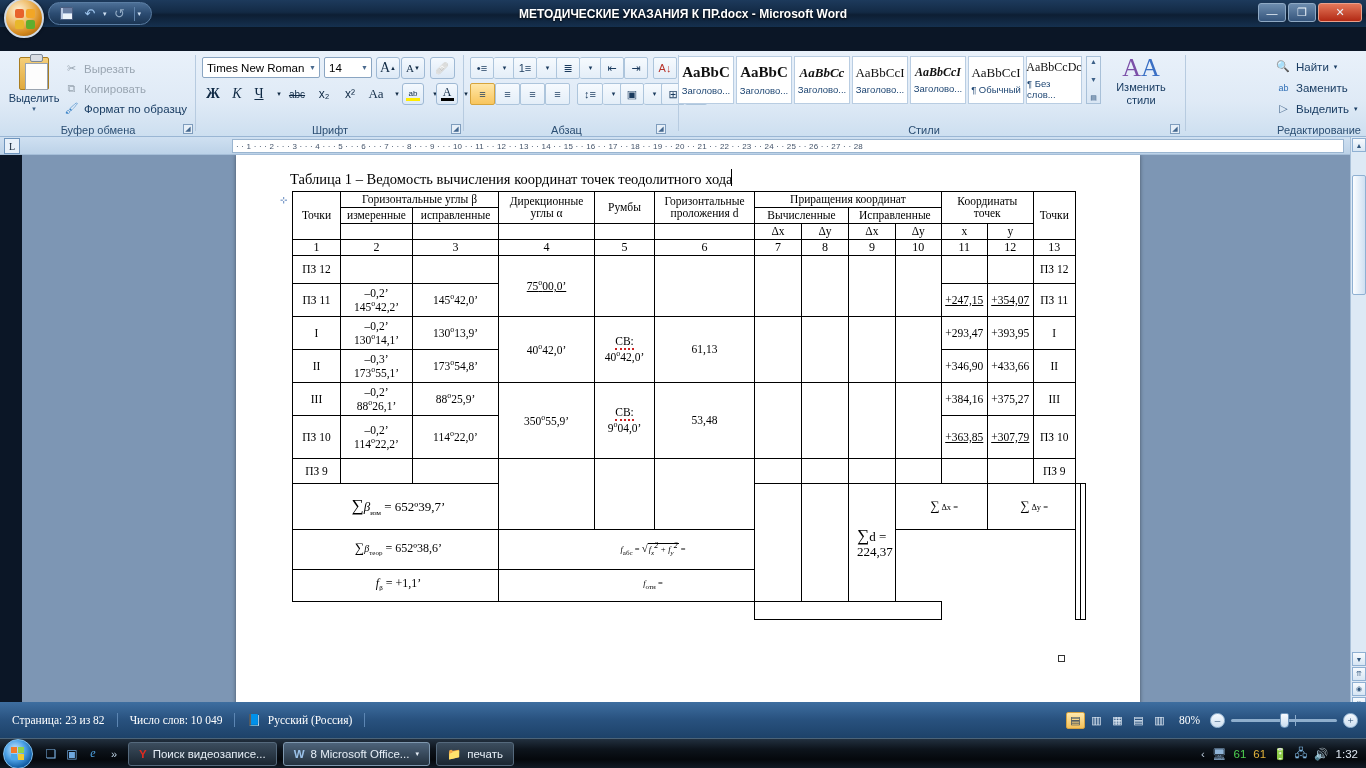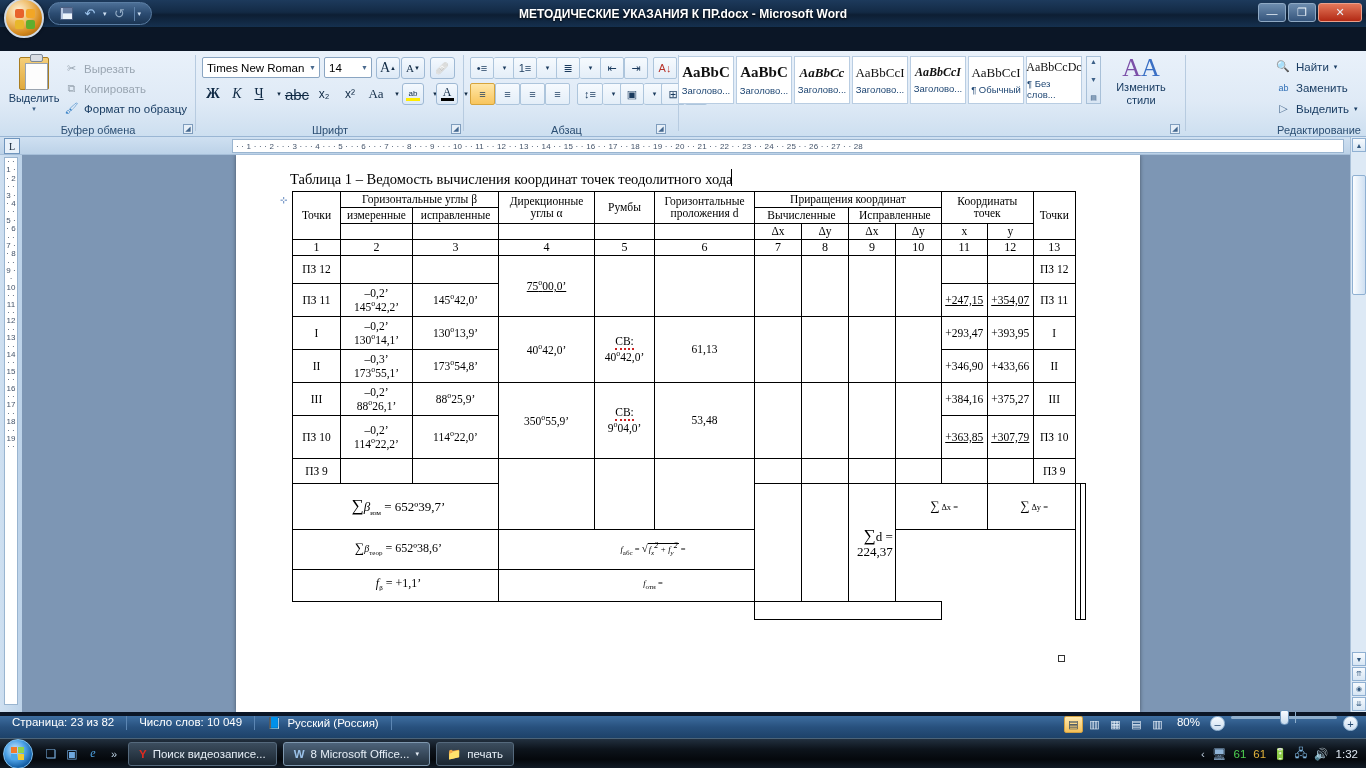--- a/index.html
+++ b/index.html
@@ -275,23 +275,23 @@
   }
   .sb-arrow {
     position: absolute; left: 1px; width: 14px; height: 14px;
     background: linear-gradient(to bottom,#f6fafe,#d7e6f4);
     border: 1px solid #8fb0d2; font-size: 7px; color: #33597f;
     display: flex; align-items: center; justify-content: center;
   }
 
   
   .statusbar {
-    position: absolute; left: 0; bottom: 30px; width: 1366px; height: 22px;
+    position: absolute; left: 0; bottom: 30px; width: 1366px; height: 36px;
     background: linear-gradient(to bottom, #3e6ea0 0%, #28517e 50%, #1d4269 100%);
-    display: flex; align-items: flex-start; color: #ffffff; font-size: 11.5px;
+    display: flex; align-items: center; color: #ffffff; font-size: 11.5px; font-family: Liberation Serif, serif;
   }
   .st-item { padding: 0 12px; white-space: nowrap; display: flex; align-items: center; gap: 6px;}
   .st-sep { width: 1px; height: 14px; background: #5c86b3; }
   .view-btn {
     width: 19px; height: 17px; border: 1px solid transparent; border-radius: 2px;
     display: flex; align-items: center; justify-content: center; font-size: 11px; color:#e9f2fb;
   }
   .view-btn.sel { background: linear-gradient(to bottom,#ffe9ae,#f4c159); border-color:#d3a243; color:#17355b;}
   .zoom-track {
     position: relative; width: 106px; height: 3px; background: #8eaecd; border-radius: 2px;
@@ -423,21 +423,21 @@
         </div>
       <div class="fbtn" style="left:30px; top:32px; width:20px; font-style:italic; font-family:'Liberation Serif',serif; font-size:14px;">
           <span>К</span>
         </div>
       <div class="fbtn" style="left:52px; top:32px; width:20px; text-decoration:underline; font-family:'Liberation Serif',serif; font-size:14px;">
           <span>Ч</span>
         </div>
       <div class="fbtn" style="left:72px; top:32px; width:12px; font-size:7px;">
           <span>▾</span>
         </div>
-      <div class="fbtn" style="left:88px; top:32px; width:26px; text-decoration:line-through; font-size:15px;">
+      <div class="fbtn" style="left:88px; top:32px; width:26px; text-decoration:line-through; font-size:10px;">
           <span>abc</span>
         </div>
       <div class="fbtn" style="left:116px; top:32px; width:24px; font-size:12px;">
           <span>x₂</span>
         </div>
       <div class="fbtn" style="left:142px; top:32px; width:24px; font-size:12px;">
           <span>x²</span>
         </div>
       <div class="fbtn" style="left:168px; top:32px; width:24px; font-family:'Liberation Serif',serif; font-size:13px;">
           <span>Aa</span>
@@ -564,20 +564,21 @@
       </div>
       <div class="gal-scroll" style="left:412px;">
         <span>▲</span>
         <span>▼</span>
         <span>▤</span>
       </div>
       <div class="changestyles" style="left:436px;">
         <div class="aa-ico">A<span style="color:#3a6fc4;">A</span></div>
         <div>Изменить стили</div>
       </div>
+      <div class="grp-label" style="left:0; width:500px;">Стили</div>
       <div class="dlg-launch" style="right:92px;">◢</div>
       <div class="grp-sep" style="right:86px;"></div>
     </div>
 
     <div class="grp" style="left:1272px; width:94px;">
       <div class="edit-item" style="left:4px; top:5px;">
         <span class="mini-ico" style="color:#3c6aa8;">🔍</span>
         <span>Найти</span>
         <span style="font-size:7px;">▾</span>
       </div>
@@ -590,23 +591,20 @@
         <span>Выделить</span>
         <span style="font-size:7px;">▾</span>
       </div>
       <div class="grp-label">Редактирование</div>
     </div>
   </div>
 
   <div class="rulerbar">
     <div class="tabsel">L</div>
     <div class="hruler">·  ·  1  ·  ·  ·  2  ·  ·  ·  3  ·  ·  ·  4  ·  ·  ·  5  ·  ·  ·  6  ·  ·  ·  7  ·  ·  ·  8  ·  ·  ·  9  ·  ·  ·  10  ·  ·  11  ·  ·  12  ·  ·  13  ·  ·  14  ·  ·  15  ·  ·  16  ·  ·  17  ·  ·  18  ·  ·  19  ·  ·  20  ·  ·  21  ·  ·  22  ·  ·  23  ·  ·  24  ·  ·  25  ·  ·  26  ·  ·  27  ·  ·  28</div>
-  </div>
-  <div class="vrulerbar">
-    <div class="vruler">·  ·  1  ·  ·  2  ·  ·  3  ·  ·  4  ·  ·  5  ·  ·  6  ·  ·  7  ·  ·  8  ·  ·  9  ·  · 10 ·  · 11 ·  · 12 ·  · 13 ·  · 14 ·  · 15 ·  · 16 ·  · 17 ·  · 18 ·  · 19 ·  ·</div>
   </div>
 
   <div class="docarea">
     <div class="page">
 
       <div class="doc-title">Таблица 1 – Ведомость вычисления координат точек теодолитного хода</div>
       <div class="caret"></div>
       <div class="anchor-mark">⊹</div>
 
       <table class="vedomost">
@@ -787,21 +785,21 @@
           <td>ПЗ 9</td>
         </tr>
 
         <tr>
           <td colspan="3" class="sumcell" style="height:46px;">
             <span class="sigma">∑</span><span style="font-style:italic;">β</span><span class="sub">изм</span>
             <span>= 652º39,7’</span>
           </td>
           <td rowspan="3"></td>
           <td rowspan="3"></td>
-          <td rowspan="3" class="sumcell" style="text-align:right;">
+          <td rowspan="3" class="sumcell" style="text-align:left;">
             <span class="sigma">∑</span>d <span>= 224,37</span>
           </td>
           <td colspan="2" class="sumcell tiny">
             <span class="sigma" style="font-size:13px;">∑</span> Δx <span>=</span>
           </td>
           <td colspan="2" class="sumcell tiny">
             <span class="sigma" style="font-size:13px;">∑</span> Δy <span>=</span>
           </td>
           <td colspan="2" rowspan="4"></td>
           <td rowspan="4"></td>

